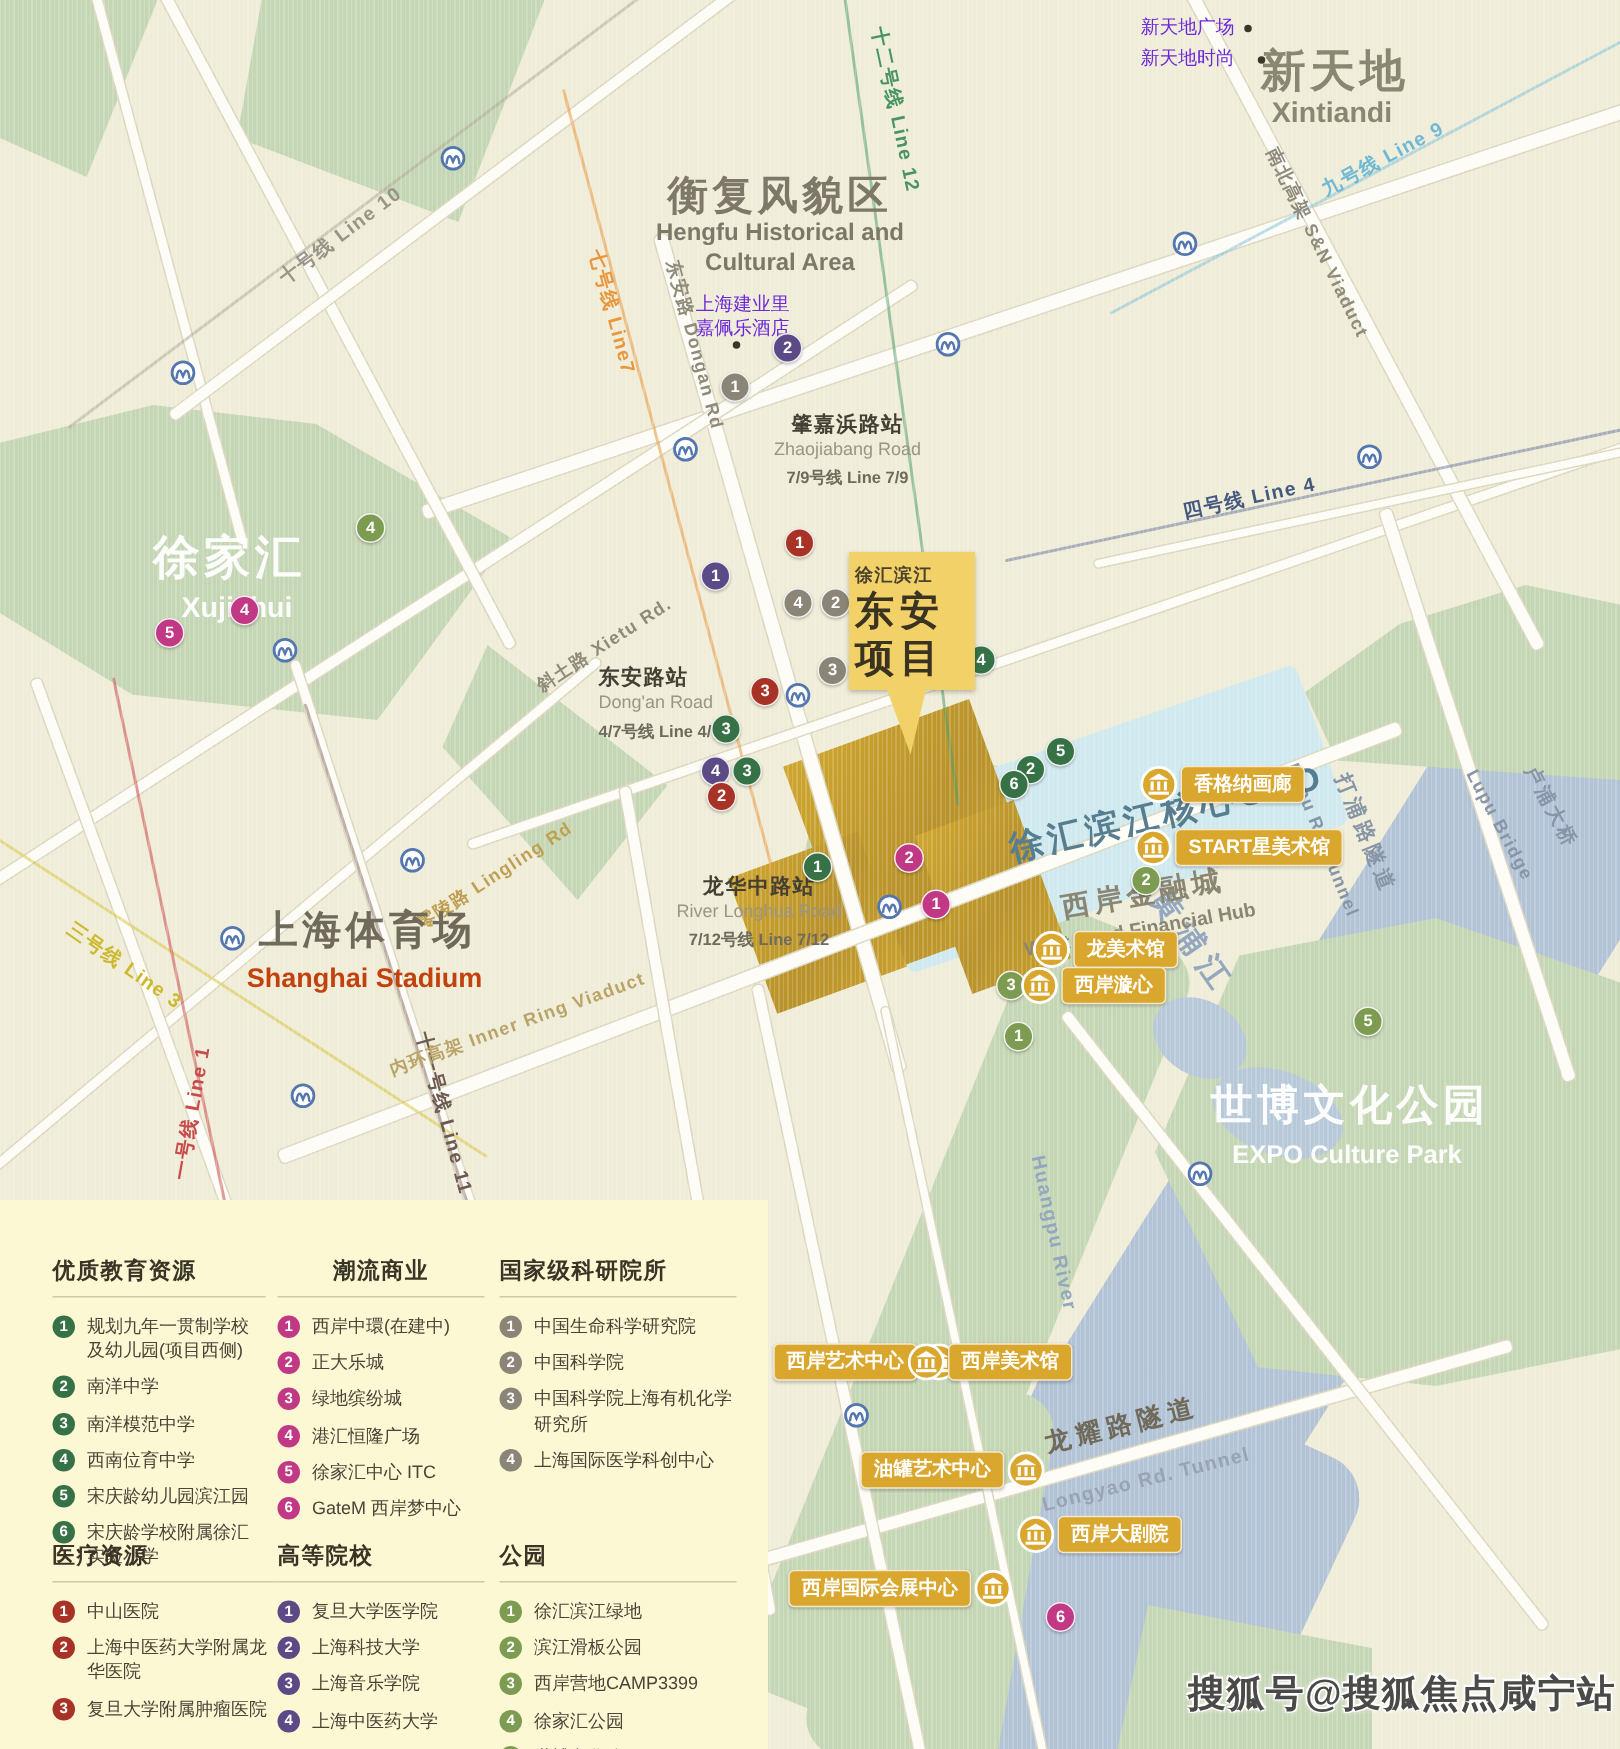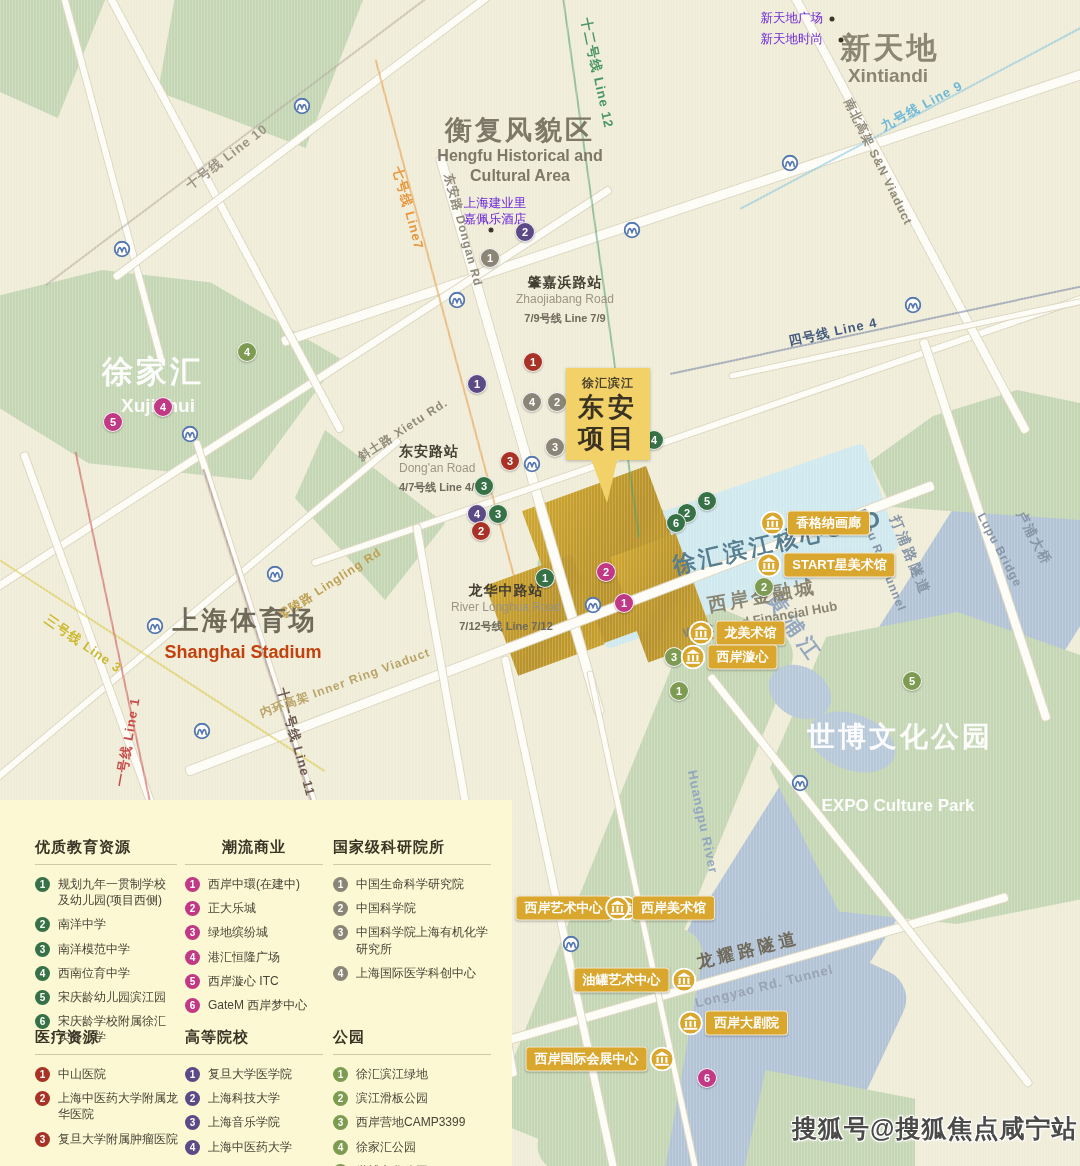--- a/index.html
+++ b/index.html
@@ -27,21 +27,21 @@
   .pill-label{background:#d9a62e;border:1px solid rgba(255,255,255,.75);color:#fff;font-weight:bold;font-size:13px;
     padding:2px 8px 3px;border-radius:4px;white-space:nowrap;box-shadow:0 1px 2px rgba(0,0,0,.2);}
   .pill-icon{width:25px;height:25px;flex:0 0 25px;}
   .station{position:absolute;z-index:8;}
   .station.center{transform:translateX(-50%);text-align:center;}
   .st-cn{font-size:14px;font-weight:bold;color:#433f33;letter-spacing:1px;}
   .st-en{font-size:12px;color:#9b9585;}
   .st-line{font-size:11px;color:#6e6a5c;font-weight:bold;margin-top:5px;}
   .poi{position:absolute;font-size:12.5px;font-weight:normal;color:#6d28d9;z-index:8;white-space:pre-line;line-height:1.3;}
   .dot{position:absolute;width:5px;height:5px;border-radius:50%;background:#3a362a;transform:translate(-50%,-50%);z-index:8;}
-  .callout{position:absolute;left:566px;top:368px;width:76px;background:#f2d169;text-align:center;
+  .callout{position:absolute;left:566px;top:368px;width:76px;background:#f2d169;text-align:left;
     padding:7px 4px 6px;box-shadow:0 1px 3px rgba(0,0,0,.25);z-index:10;}
   .callout-tag{font-size:12px;font-weight:bold;color:#4a412c;letter-spacing:1px;}
   .callout-line{font-size:26px;font-weight:bold;color:#3b3322;letter-spacing:4px;line-height:1.2;}
   .callout-pointer{position:absolute;left:585px;top:455px;width:38px;height:48px;background:#f2d169;
     clip-path:polygon(12% 0,88% 0,58% 100%);z-index:10;}
   .legend{position:absolute;left:0;top:800px;width:512px;height:366px;background:#fbf8d3;z-index:20;}
   .lg-sec{position:absolute;}
   .lg-title{font-size:15px;font-weight:bold;color:#3a3426;letter-spacing:1px;border-bottom:1px solid #cfcaa5;
     padding-bottom:7px;margin-bottom:11px;}
   .lg-item{display:flex;gap:8px;margin-bottom:8px;align-items:flex-start;}
@@ -166,21 +166,21 @@
       <div class="lbl area-cn" style="left: 890px; top: 48px; font-size: 30px; color: rgb(138, 134, 114); transform: translate(-50%, -50%) rotate(0deg);">新天地</div>
       <div class="lbl area-en" style="left: 888px; top: 76px; font-size: 19px; color: rgb(138, 134, 114); transform: translate(-50%, -50%) rotate(0deg);">Xintiandi</div>
       <div class="lbl area-cn" style="left: 520px; top: 130px; font-size: 27px; color: rgb(125, 120, 104); transform: translate(-50%, -50%) rotate(0deg);">衡复风貌区</div>
       <div class="lbl area-en" style="left: 520px; top: 166px; font-size: 16px; color: rgb(125, 120, 104); transform: translate(-50%, -50%) rotate(0deg);">Hengfu Historical and
 Cultural Area</div>
       <div class="lbl area-cn" style="left: 153px; top: 372px; font-size: 31px; color: rgba(255, 255, 255, 0.95); transform: translate(-50%, -50%) rotate(0deg);">徐家汇</div>
       <div class="lbl area-en" style="left: 158px; top: 406px; font-size: 19px; color: rgba(255, 255, 255, 0.95); transform: translate(-50%, -50%) rotate(0deg);">Xujiahui</div>
       <div class="lbl area-cn" style="left: 245px; top: 620px; font-size: 26px; color: rgb(111, 106, 90); transform: translate(-50%, -50%) rotate(0deg);">上海体育场</div>
       <div class="lbl area-en" style="left: 243px; top: 652px; font-size: 18px; color: #c2410c; transform: translate(-50%, -50%) rotate(0deg);">Shanghai Stadium</div>
       <div class="lbl area-cn" style="left: 900px; top: 737px; font-size: 28px; color: rgba(255, 255, 255, 0.95); transform: translate(-50%, -50%) rotate(0deg);">世博文化公园</div>
-      <div class="lbl area-en" style="left: 898px; top: 770px; font-size: 17px; color: rgba(255, 255, 255, 0.95); transform: translate(-50%, -50%) rotate(0deg); margin-top: 36px;">EXPO Culture Park</div>
+      <div class="lbl area-en" style="left: 898px; top: 770px; font-size: 17px; color: rgba(255, 255, 255, 0.95); transform: translate(-50%, -50%) rotate(0deg);">EXPO Culture Park</div>
       <div class="lbl area-cn" style="left: 778px; top: 542px; font-size: 23px; color: rgb(87, 126, 144); transform: translate(-50%, -50%) rotate(-13deg);">徐汇滨江核心CBD</div>
       <div class="lbl area-cn" style="left: 762px; top: 596px; font-size: 19px; color: rgb(138, 134, 114); transform: translate(-50%, -50%) rotate(-10deg);">西岸金融城</div>
       <div class="lbl area-en" style="left: 760px; top: 620px; font-size: 13px; color: rgb(138, 134, 114); transform: translate(-50%, -50%) rotate(-10deg);">West Bund Financial Hub</div>
       <div class="lbl line-label" style="left: 227px; top: 157px; color: rgb(154, 148, 134); transform: translate(-50%, -50%) rotate(-37deg);">十号线  Line 10</div>
       <div class="lbl line-label" style="left: 408px; top: 208px; color: rgb(232, 151, 60); transform: translate(-50%, -50%) rotate(75deg);">七号线  Line7</div>
       <div class="lbl line-label" style="left: 597px; top: 73px; color: rgb(73, 149, 98); transform: translate(-50%, -50%) rotate(78deg);">十二号线  Line 12</div>
       <div class="lbl line-label" style="left: 922px; top: 106px; color: rgb(111, 185, 214); transform: translate(-50%, -50%) rotate(-28deg);">九号线  Line 9</div>
       <div class="lbl line-label" style="left: 833px; top: 332px; color: rgb(68, 89, 126); transform: translate(-50%, -50%) rotate(-12deg);">四号线  Line 4</div>
       <div class="lbl line-label" style="left: 83px; top: 644px; color: rgb(205, 185, 46); transform: translate(-50%, -50%) rotate(35deg);">三号线  Line 3</div>
       <div class="lbl line-label" style="left: 128px; top: 742px; color: rgb(201, 75, 75); transform: translate(-50%, -50%) rotate(-80deg);">一号线  Line 1</div>
@@ -396,21 +396,21 @@
         <div class="lg-item">
           <span class="lg-badge" style="background: rgb(193, 56, 132);">3</span>
           <span class="lg-text">绿地缤纷城</span>
         </div>
         <div class="lg-item">
           <span class="lg-badge" style="background: rgb(193, 56, 132);">4</span>
           <span class="lg-text">港汇恒隆广场</span>
         </div>
         <div class="lg-item">
           <span class="lg-badge" style="background: rgb(193, 56, 132);">5</span>
-          <span class="lg-text">西岸漩心 ITC</span>
+          <span class="lg-text">徐家汇中心 ITC</span>
         </div>
         <div class="lg-item">
           <span class="lg-badge" style="background: rgb(193, 56, 132);">6</span>
           <span class="lg-text">GateM 西岸梦中心</span>
         </div>
       </div>
       <div class="lg-sec" style="left: 333px; top: 38px; width: 158px;">
         <div class="lg-title">国家级科研院所</div>
         <div class="lg-item">
           <span class="lg-badge" style="background: rgb(138, 133, 119);">1</span>

